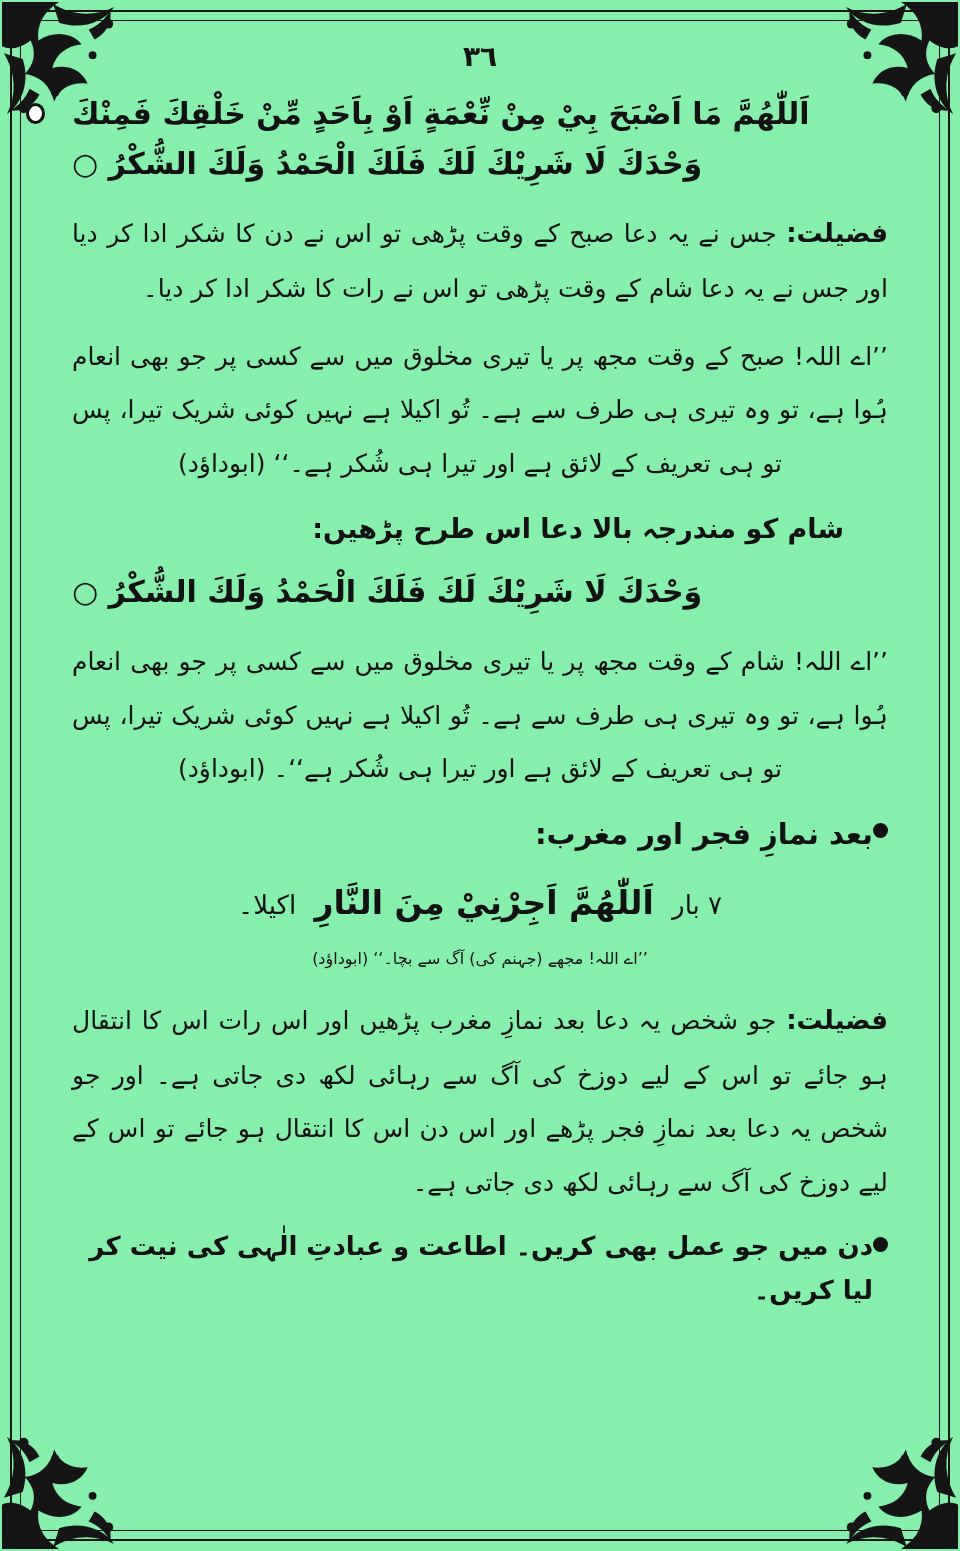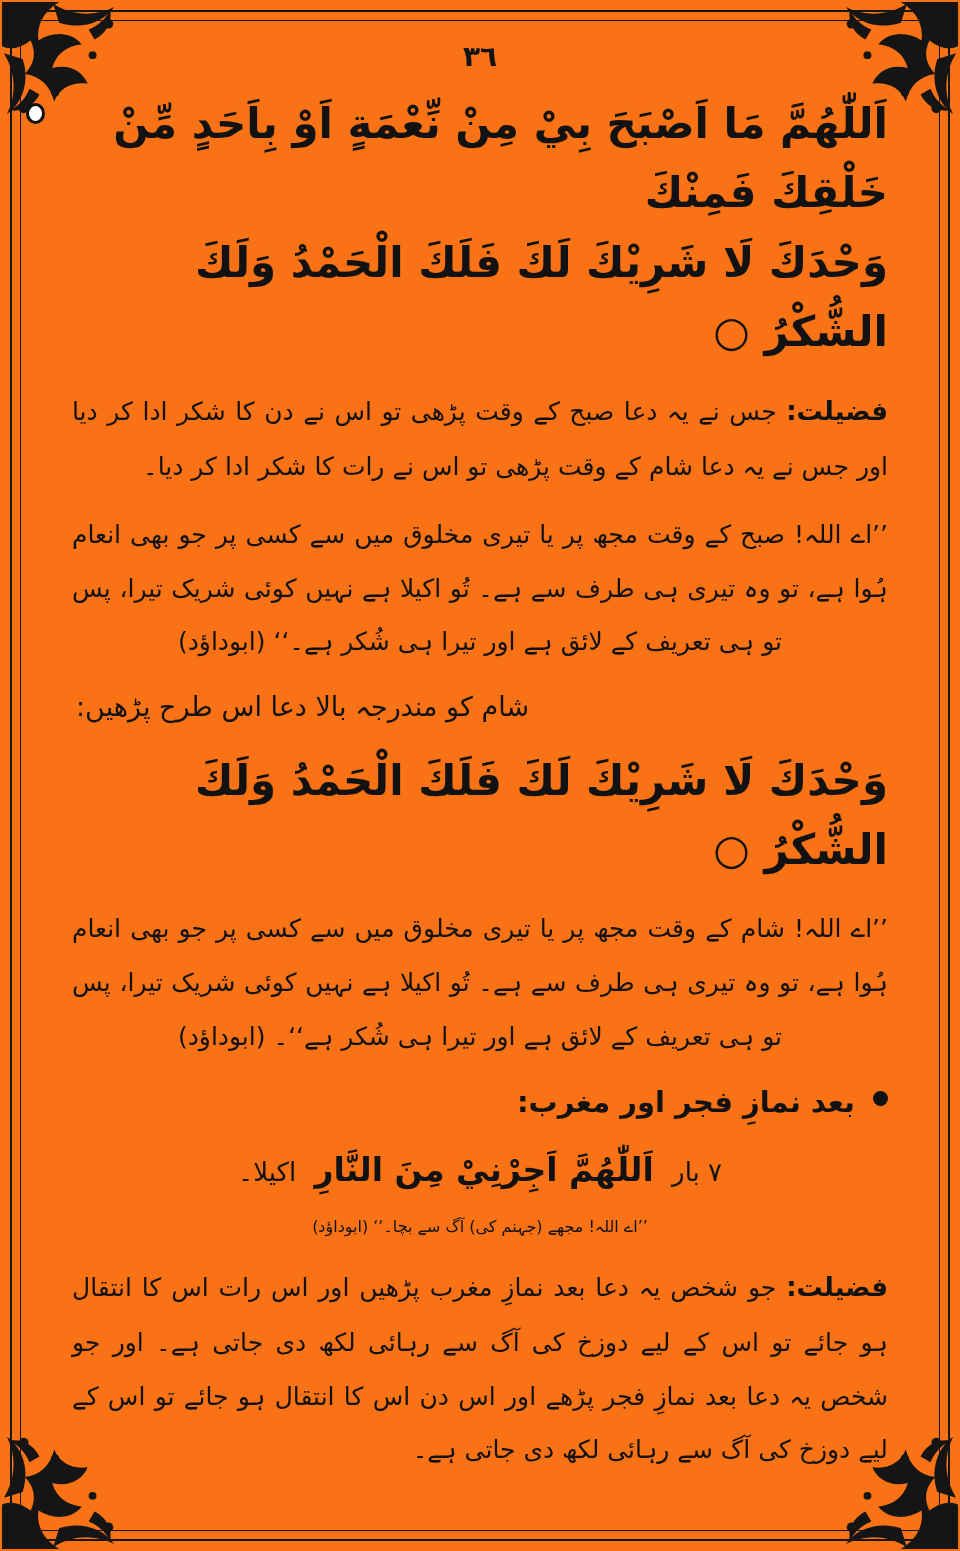--- a/index.html
+++ b/index.html
@@ -1,20 +1,20 @@
 <!DOCTYPE html>
 <html lang="ur" dir="rtl"><head>
 <meta charset="utf-8">
 <style>
   html,body { margin:0; padding:0; background:#ffffff; }
   .page {
     position:relative;
     width:960px; height:1551px;
     margin:0 auto;
-    background:#f97316;
+    background:#86efac;
     color:#121212;
     font-family:"DejaVu Sans", sans-serif;
     overflow:hidden;
   }
   
   .frame-outer { position:absolute; inset:10px; border:2.5px solid #161616; pointer-events:none; }
   .frame-inner { position:absolute; inset:20px; border:1.2px solid #161616; pointer-events:none; }
 
   
   .corner { position:absolute; width:128px; height:128px; z-index:3; }
@@ -31,23 +31,23 @@
 
   .page-number {
     text-align:center;
     font-size:28px; font-weight:bold;
     margin:4px 0 16px 0;
     letter-spacing:2px;
   }
 
   .dua-block {
     position:relative;
-    text-align:right;
+    text-align:left;
     font-weight:bold;
-    font-size:42px;
+    font-size:30px;
     line-height:1.65;
     margin:6px 0 18px 0;
   }
   .dua-line { display:block; }
 
   .bullet-ring {
     position:absolute; left:-46px; top:14px;
     width:13px; height:15px;
     border:3.5px solid #111; border-radius:50%;
     background:#fff;
@@ -58,32 +58,32 @@
     line-height:2.15;
     text-align:justify;
     text-align-last:center;
     margin:0 0 14px 0;
   }
   .urdu-para.last-right { text-align-last:right; }
 
   .fazilat-label { font-weight:bold; font-size:26px; }
 
   .sub-heading {
-    font-size:27px; font-weight:normal;
-    text-align:left;
+    font-size:27px; font-weight:bold;
+    text-align:right;
     padding-left:4px;
     padding-right:44px;
     margin:10px 0 14px 0;
     line-height:1.8;
   }
 
   .bullet-row {
     display:flex;
     align-items:flex-start;
-    gap:18px;
+    gap:0;
     margin:10px 0 12px 0;
   }
   .bullet-dot {
     flex:0 0 auto;
     width:15px; height:15px;
     margin-top:13px;
     background:#111;
     border-radius:50%;
   }
   .bullet-row .row-text {
@@ -211,15 +211,19 @@
       <span>۷ بار</span>
       <span class="arabic-inline" lang="ar">اَللّٰهُمَّ اَجِرْنِيْ مِنَ النَّارِ</span>
       <span>اکیلا۔</span>
     </div>
 
     <div class="center-line">’’اے اللہ! مجھے (جہنم کی) آگ سے بچا۔‘‘ (ابوداؤد)</div>
 
     <p class="urdu-para last-right"><span class="fazilat-label">فضیلت:</span>
       <span>جو شخص یہ دعا بعد نمازِ مغرب پڑھیں اور اس رات اس کا انتقال ہو جائے تو اس کے لیے دوزخ کی آگ سے رہائی لکھ دی جاتی ہے۔ اور جو شخص یہ دعا بعد نمازِ فجر پڑھے اور اس دن اس کا انتقال ہو جائے تو اس کے لیے دوزخ کی آگ سے رہائی لکھ دی جاتی ہے۔</span></p>
 
+    <div class="bullet-row final">
+      <span class="bullet-dot"></span>
+      <div class="row-text">دن میں جو عمل بھی کریں۔ اطاعت و عبادتِ الٰہی کی نیت کر لیا کریں۔</div>
+    </div>
 
   </div>
 </div>
 
 </body></html>

